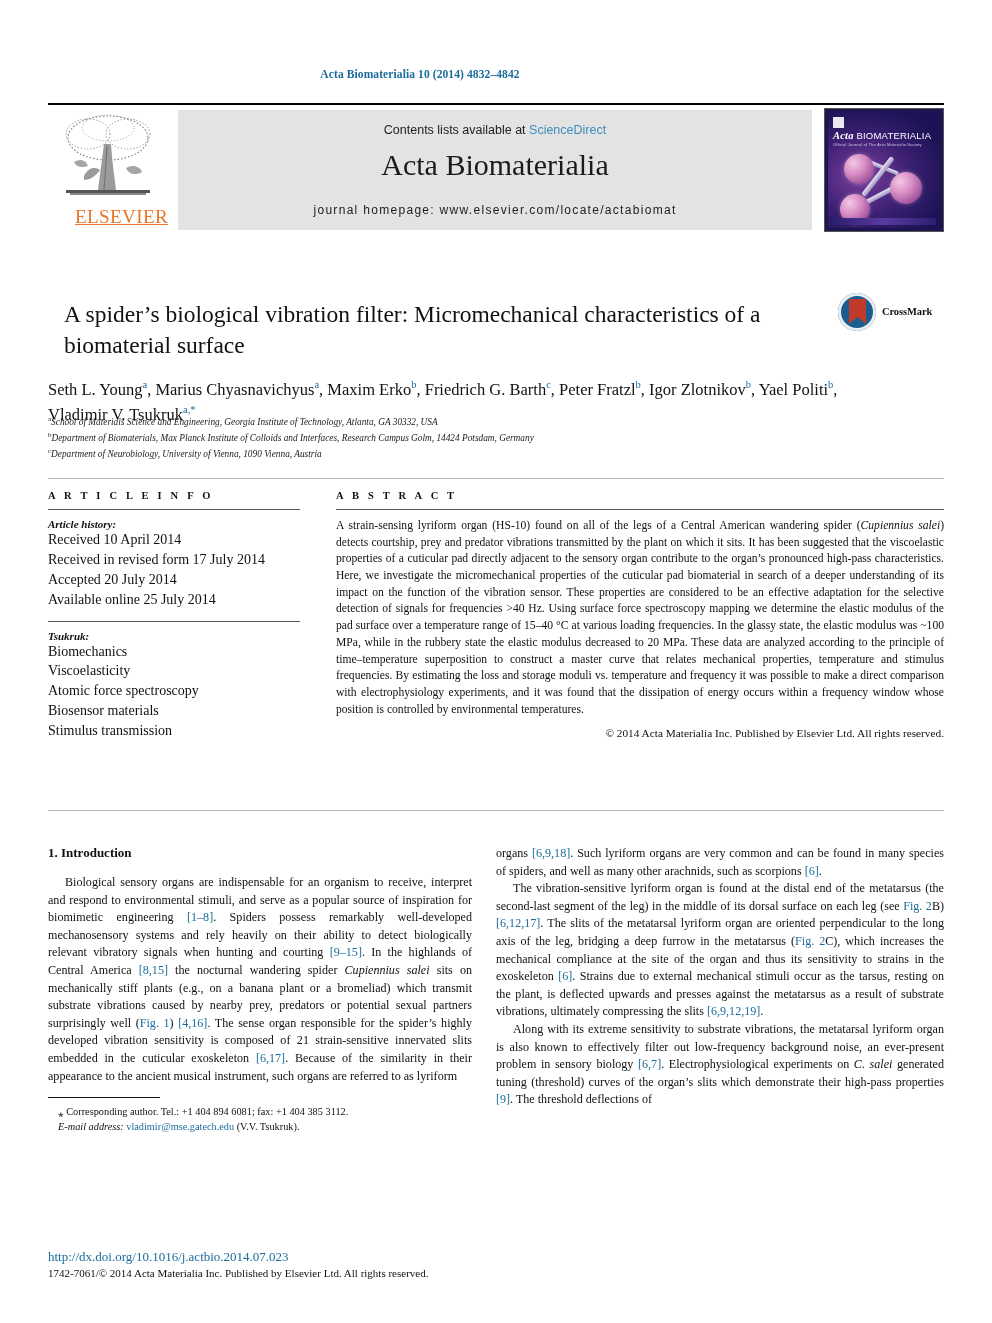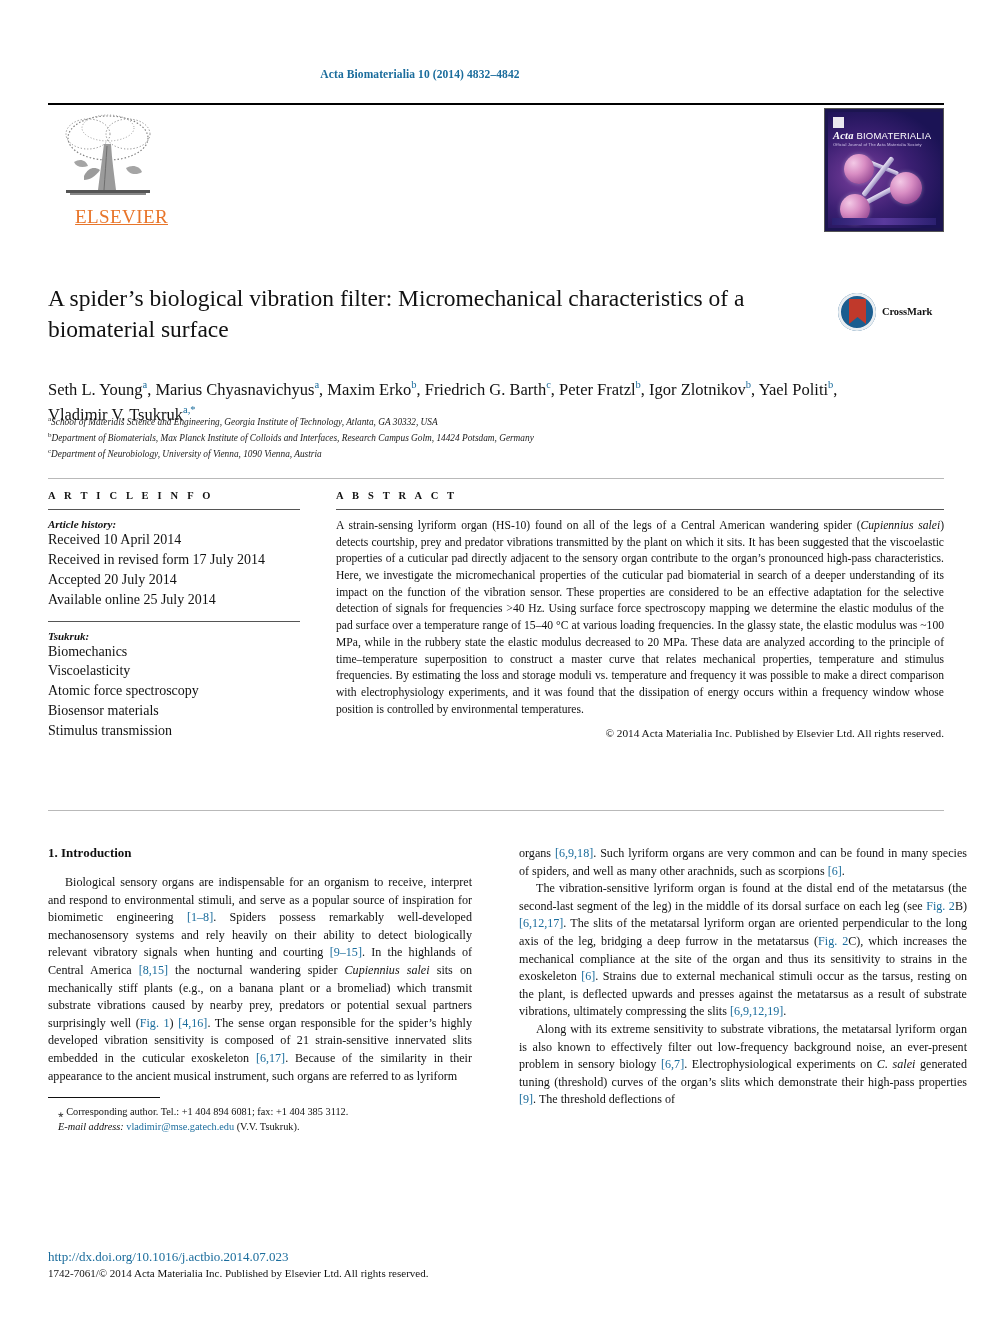--- a/index.html
+++ b/index.html
@@ -173,21 +173,21 @@
   .title-block {
     position: absolute;
     left: 48px; top: 283px;
     width: 780px;
   }
   .paper-title {
     font-family: "Liberation Serif", serif;
     font-size: 23.5px;
     line-height: 1.33;
     color: #111;
-    margin: 0;
+    margin: 16px;
     font-weight: normal;
   }
   .crossmark {
     position: absolute;
     left: 838px; top: 293px;
     width: 100px; height: 42px;
   }
   .crossmark-circle {
     position: absolute;
     left: 0; top: 0;
@@ -314,21 +314,21 @@
   }
 
   
   .body-left {
     position: absolute;
     left: 48px; top: 845px;
     width: 424px;
   }
   .body-right {
     position: absolute;
-    left: 519px; top: 845px;
+    left: 496px; top: 845px;
     width: 448px;
   }
   .h1 {
     font-family: "Liberation Serif", serif;
     font-size: 13px;
     font-weight: bold;
     color: #111;
     margin: 0 0 13px 0;
   }
   .para {
@@ -401,20 +401,27 @@
           <path d="M30 66 C34 58 40 56 46 60 C42 66 36 70 30 70 Z" fill="#9b9b9b"></path>
           <path d="M20 52 C26 48 32 50 34 56 C28 58 22 57 20 52 Z" fill="#a5a5a5"></path>
           <path d="M72 58 C78 54 86 56 88 62 C82 66 74 64 72 58 Z" fill="#a5a5a5"></path>
           <rect x="12" y="80" width="84" height="3" fill="#555"></rect>
           <rect x="16" y="83" width="76" height="2" fill="#888"></rect>
         </g>
       </svg>
       <div class="elsevier-word">ELSEVIER</div>
     </div>
 
+    <div class="gray-band">
+      <div class="contents-line">
+        <span>Contents lists available at </span><span class="sd">ScienceDirect</span>
+      </div>
+      <div class="journal-title">Acta Biomaterialia</div>
+      <div class="homepage-line">journal homepage: www.elsevier.com/locate/actabiomat</div>
+    </div>
 
     <div class="cover-thumb">
       <div class="cover-inner">
         <div class="cover-el"></div>
         <div class="cover-title">
           <i>Acta</i><span> BIOMATERIALIA</span>
         </div>
         <div class="cover-sub">Official Journal of The Acta Materialia Society</div>
         <div class="rod" style="left:30px;top:52px;width:42px;height:4px;transform:rotate(22deg);"></div>
         <div class="rod" style="left:26px;top:62px;width:48px;height:5px;transform:rotate(-52deg);"></div>

